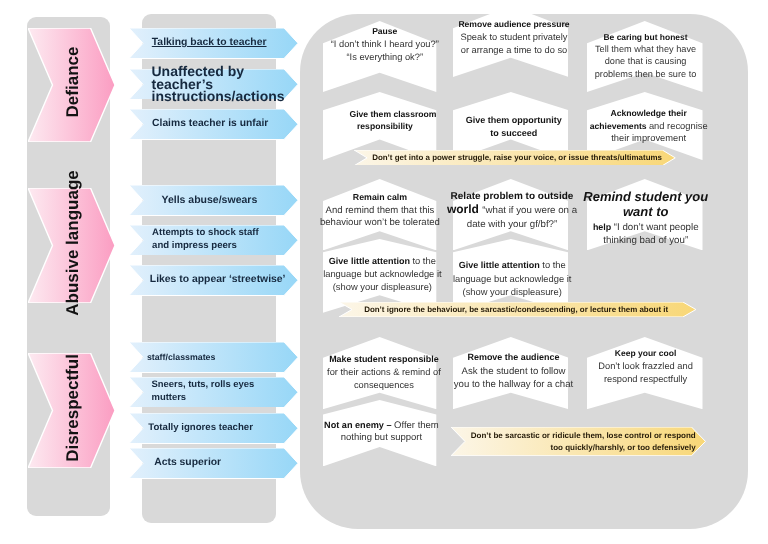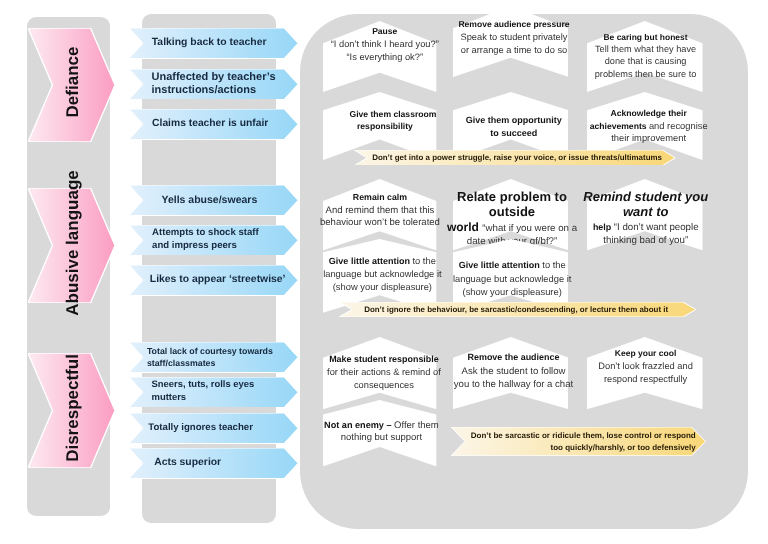--- a/index.html
+++ b/index.html
@@ -63,29 +63,29 @@
       <polygon points="0,0 62.5,0 87,57.5 62.5,115 0,115 24.5,57.5" fill="url(#pinkgrad)" stroke="#ffffff" stroke-width="1.4"></polygon>
     </svg>
     <div class="lbl" style="left:43.5px;top:54.5px;">
         <span style="font-size:17px;">Disrespectful</span>
       </div>
   </div>
   <div class="beh" style="left:129px;top:28px;width:169px;height:30.5px;">
     <svg width="169" height="30.5" viewBox="0 0 169 30.5">
       <polygon points="0,0 155,0 169,15.25 155,30.5 0,30.5 14,15.25" fill="url(#bluegrad)" stroke="#ffffff" stroke-width="1"></polygon>
     </svg>
-    <div class="txt" style="font-size:10.4px;text-align:left;padding-left:22.8px;padding-right:2px;">
+    <div class="txt" style="font-size:10.4px;text-align:left;padding-left:22.8px;padding-right:2px;text-decoration:underline;">
       <div>Talking back to teacher</div>
     </div>
   </div>
   <div class="beh" style="left:129px;top:68.5px;width:169px;height:30.5px;">
     <svg width="169" height="30.5" viewBox="0 0 169 30.5">
       <polygon points="0,0 155,0 169,15.25 155,30.5 0,30.5 14,15.25" fill="url(#bluegrad)" stroke="#ffffff" stroke-width="1"></polygon>
     </svg>
-    <div class="txt" style="font-size:11px;text-align:left;padding-left:22.5px;padding-right:2px;">
+    <div class="txt" style="font-size:14px;text-align:left;padding-left:22.5px;padding-right:2px;">
       <div>Unaffected by teacher’s</div>
       <div>instructions/actions</div>
     </div>
   </div>
   <div class="beh" style="left:129px;top:109px;width:169px;height:30.5px;">
     <svg width="169" height="30.5" viewBox="0 0 169 30.5">
       <polygon points="0,0 155,0 169,15.25 155,30.5 0,30.5 14,15.25" fill="url(#bluegrad)" stroke="#ffffff" stroke-width="1"></polygon>
     </svg>
     <div class="txt" style="font-size:10.3px;text-align:left;padding-left:23.1px;padding-right:2px;">
       <div>Claims teacher is unfair</div>
@@ -114,21 +114,20 @@
     </svg>
     <div class="txt" style="font-size:10.4px;text-align:left;padding-left:20.8px;padding-right:2px;">
       <div>Likes to appear ‘streetwise’</div>
     </div>
   </div>
   <div class="beh" style="left:129px;top:342px;width:169px;height:30.5px;">
     <svg width="169" height="30.5" viewBox="0 0 169 30.5">
       <polygon points="0,0 155,0 169,15.25 155,30.5 0,30.5 14,15.25" fill="url(#bluegrad)" stroke="#ffffff" stroke-width="1"></polygon>
     </svg>
     <div class="txt" style="font-size:8.8px;text-align:left;padding-left:17.9px;padding-right:2px;">
-      <div>Total lack of courtesy towards</div>
       <div>staff/classmates</div>
     </div>
   </div>
   <div class="beh" style="left:129px;top:376.5px;width:169px;height:30.5px;">
     <svg width="169" height="30.5" viewBox="0 0 169 30.5">
       <polygon points="0,0 155,0 169,15.25 155,30.5 0,30.5 14,15.25" fill="url(#bluegrad)" stroke="#ffffff" stroke-width="1"></polygon>
     </svg>
     <div class="txt" style="font-size:9.45px;text-align:left;padding-left:22.5px;padding-right:2px;">
       <div>Sneers, tuts, rolls eyes</div>
       <div>mutters</div>
@@ -259,21 +258,21 @@
         <span>behaviour won’t be tolerated</span>
       </div>
     </div>
   </div>
   <div class="card" style="left:452.7px;top:178.8px;width:115.6px;height:71.4px;">
     <svg width="115.6" height="71.4" viewBox="0 0 115.6 71.4">
       <polygon points="0,21.9 57.8,0 115.6,21.9 115.6,71.4 57.8,52.2 0,71.4" fill="#ffffff"></polygon>
     </svg>
     <div class="body" style="font-size:9.7px;line-height:13.3px;left:-10.5px;width:139.6px;top:11.2px;">
       <div>
-        <b style="font-size:13px;text-align:center;">Relate problem to outside</b>
+        <b style="font-size:10px;text-align:center;">Relate problem to outside</b>
       </div>
       <div>
         <b style="font-size:12px;">world </b>
         <span>“what if you were on a</span>
       </div>
       <div>
         <span>date with your gf/bf?”</span>
       </div>
     </div>
   </div>

